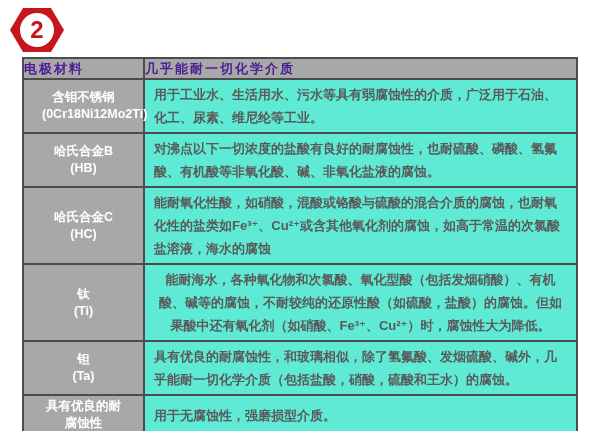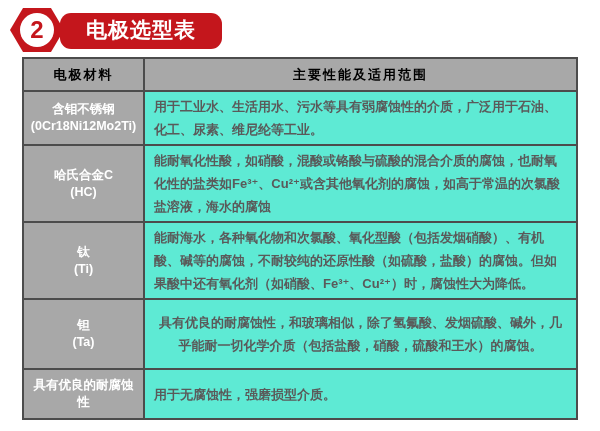--- a/index.html
+++ b/index.html
@@ -37,36 +37,36 @@
     top: 57px; left: 22px;
     width: 556px;
     border-collapse: collapse;
     table-layout: fixed;
   }
   .sel-table th, .sel-table td {
     border: 2px solid #4c4c4c;
   }
   .sel-table th {
     background: #a8a8a8;
-    color: #000000;
+    color: #4c1d95;
     font-size: 13px;
     font-weight: bold;
-    height: 33px;
-    text-align: center;
+    height: 21px;
+    text-align: left;
     letter-spacing: 2px;
   }
   .sel-table th.col-material { width: 121px; }
   .material-cell {
     background: #a8a8a8;
     color: #ffffff;
     text-align: center;
     vertical-align: middle;
     font-size: 12.5px;
     font-weight: bold;
-    padding: 2px 6px;
+    padding: 2px 18px;
     line-height: 17px;
   }
   .material-sub:empty { display: none; }
   .desc-cell {
     background: #5eead4;
     color: #5a5a5a;
     font-size: 13px;
     font-weight: bold;
     vertical-align: middle;
     padding: 3px 9px;
@@ -86,41 +86,45 @@
 <body>
 
 <div class="page">
 
   <div class="header-bar">
     <svg class="badge-svg" viewBox="0 0 56 52">
       <polygon points="2,26 15,4 43,4 56,26 43,48 15,48" fill="#c4161c"></polygon>
       <circle cx="29" cy="26" r="17" fill="#ffffff"></circle>
       <text x="29" y="34" text-anchor="middle" font-size="24" font-weight="bold" fill="#c4161c">2</text>
     </svg>
-    <div class="title-pill">
-      <span>电极选型表</span>
-    </div>
   </div>
 
   <table class="sel-table">
     <thead>
       <tr>
         <th class="col-material">电极材料</th>
-        <th class="col-performance">主要性能及适用范围</th>
+        <th class="col-performance">几乎能耐一切化学介质</th>
       </tr>
     </thead>
     <tbody id="table-body">
   <tr>
     <td class="material-cell">
       <div class="material-name">含钼不锈钢</div>
       <div class="material-sub">(0Cr18Ni12Mo2Ti)</div>
     </td>
     <td class="desc-cell">用于工业水、生活用水、污水等具有弱腐蚀性的介质，广泛用于石油、化工、尿素、维尼纶等工业。</td>
   </tr>
 
+  <tr>
+    <td class="material-cell">
+      <div class="material-name">哈氏合金B</div>
+      <div class="material-sub">(HB)</div>
+    </td>
+    <td class="desc-cell">对沸点以下一切浓度的盐酸有良好的耐腐蚀性，也耐硫酸、磷酸、氢氟酸、有机酸等非氧化酸、碱、非氧化盐液的腐蚀。</td>
+  </tr>
 
   <tr>
     <td class="material-cell">
       <div class="material-name">哈氏合金C</div>
       <div class="material-sub">(HC)</div>
     </td>
     <td class="desc-cell">能耐氧化性酸，如硝酸，混酸或铬酸与硫酸的混合介质的腐蚀，也耐氧化性的盐类如Fe³⁺、Cu²⁺或含其他氧化剂的腐蚀，如高于常温的次氯酸盐溶液，海水的腐蚀</td>
   </tr>
 
   <tr>

